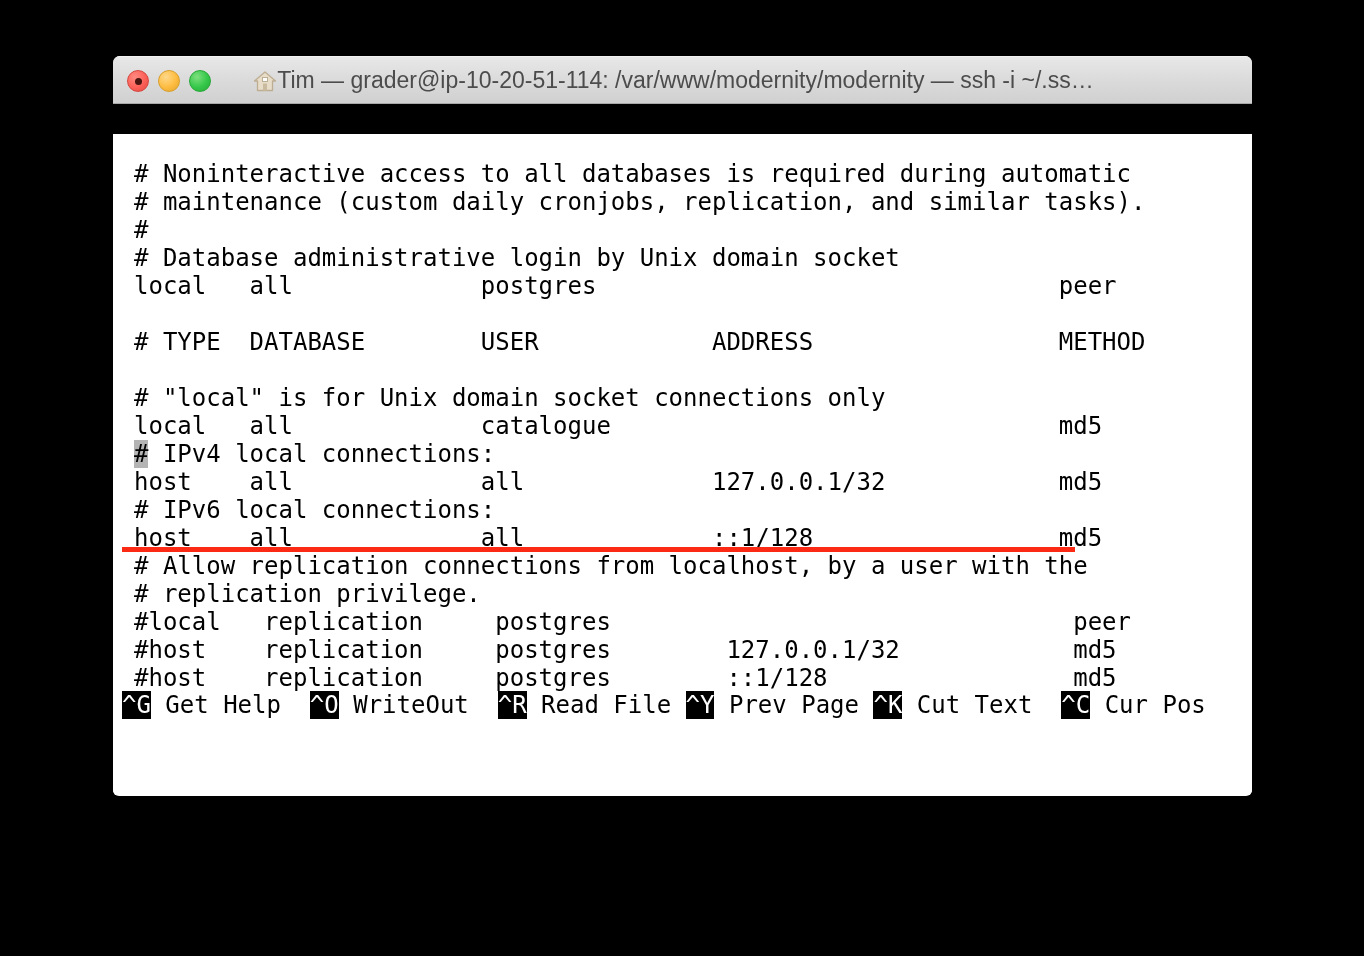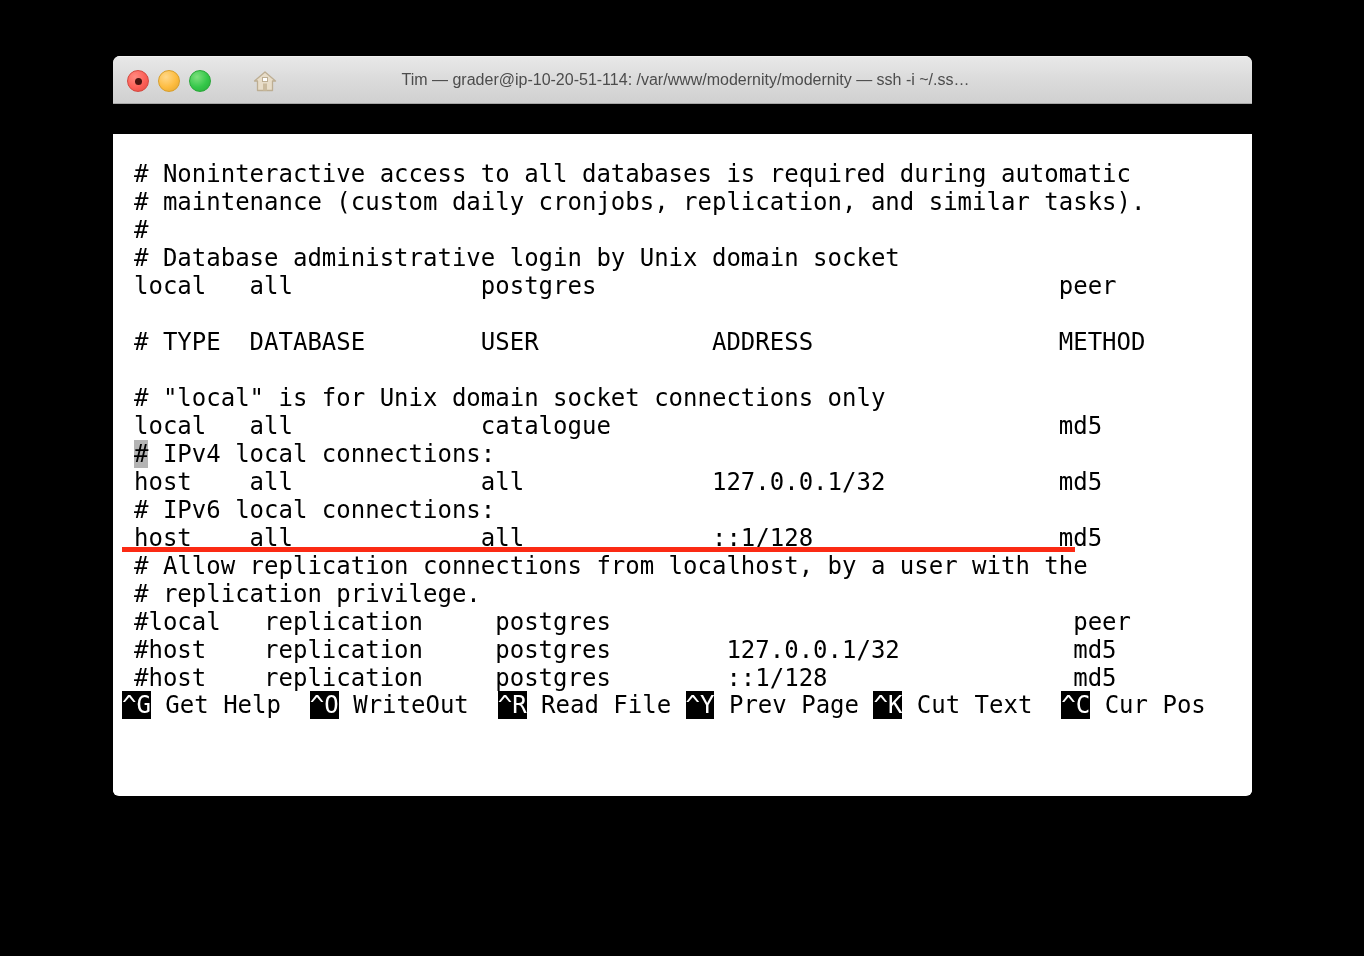--- a/index.html
+++ b/index.html
@@ -81,21 +81,21 @@
     left: 140px;
     top: 13px;
     width: 24px;
     height: 22px;
   }
 
   #window-title {
     width: 100%;
     text-align: center;
     font-family: "Liberation Sans", sans-serif;
-    font-size: 16px;
+    font-size: 23px;
     color: #4c4c4c;
     letter-spacing: 0px;
     white-space: nowrap;
     overflow: hidden;
     padding-left: 6px;
     box-sizing: border-box;
   }
 
   
   #nano-screen {

